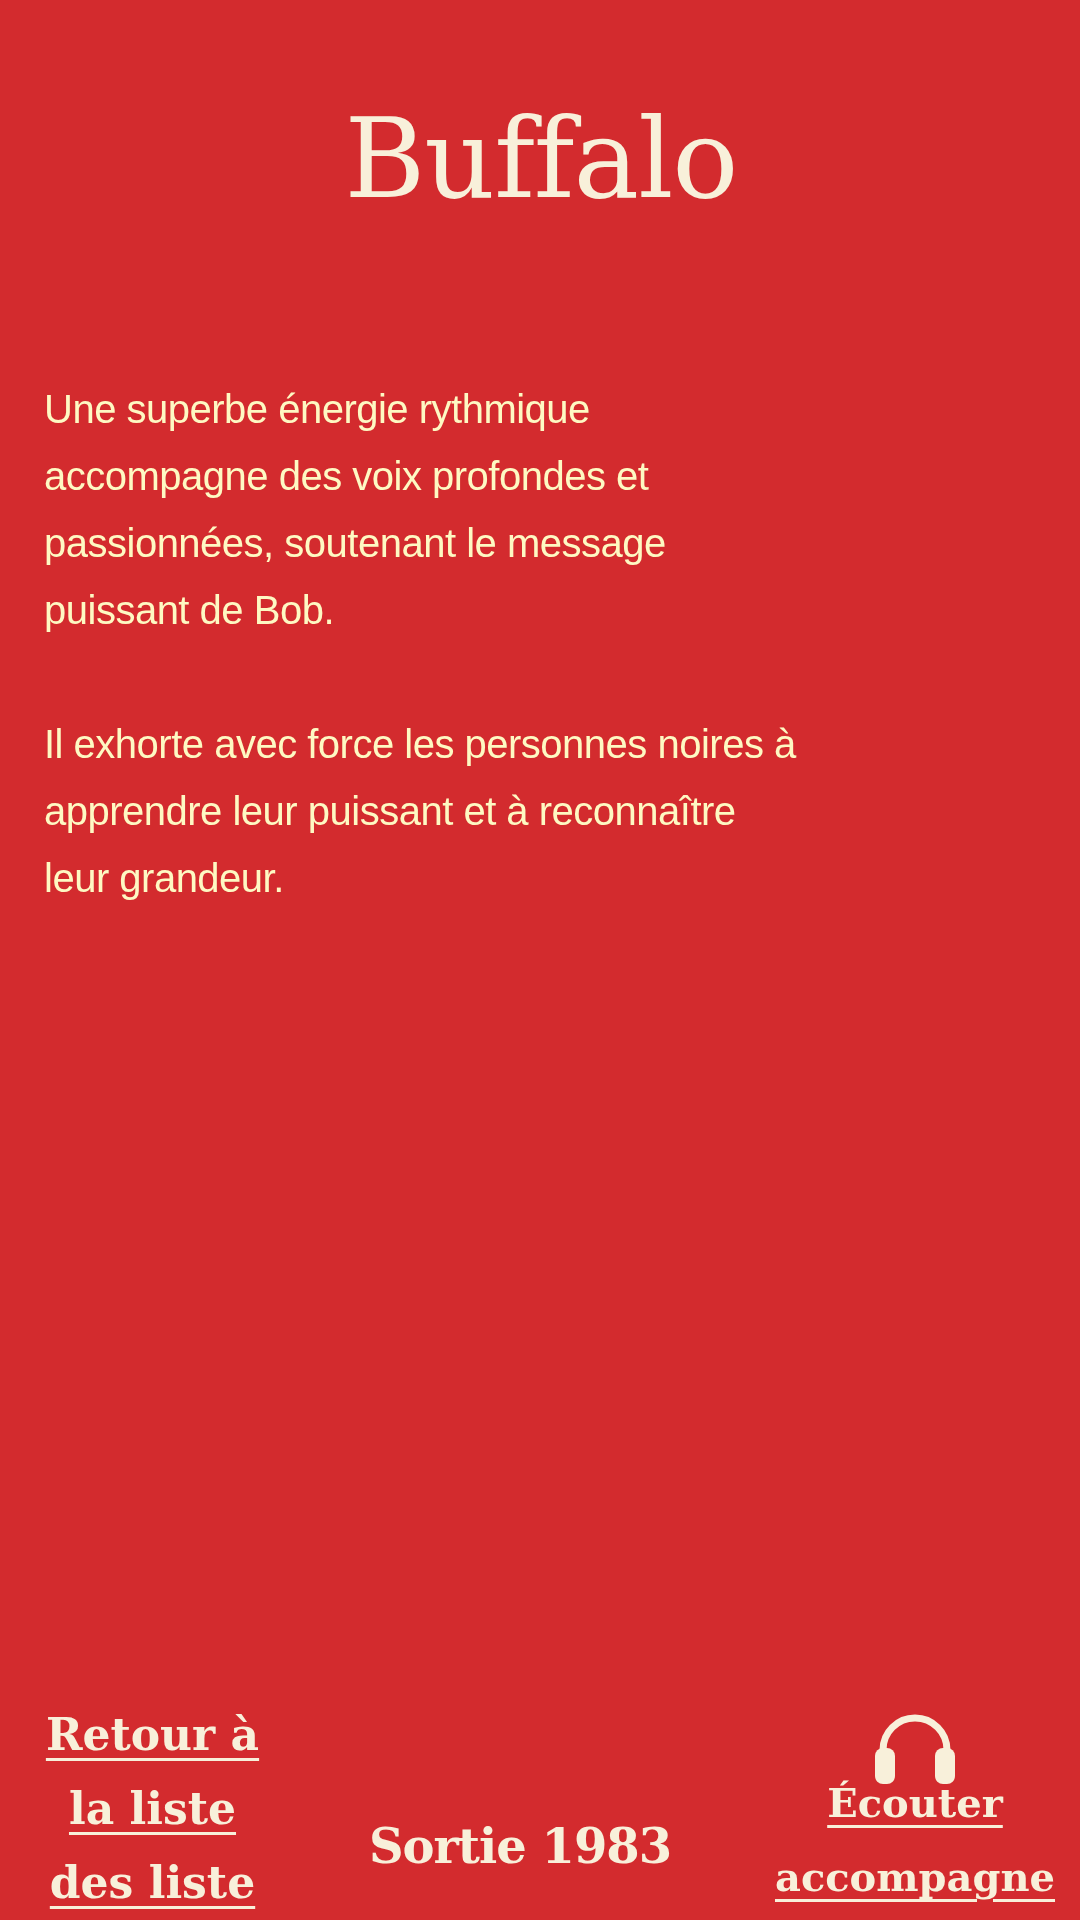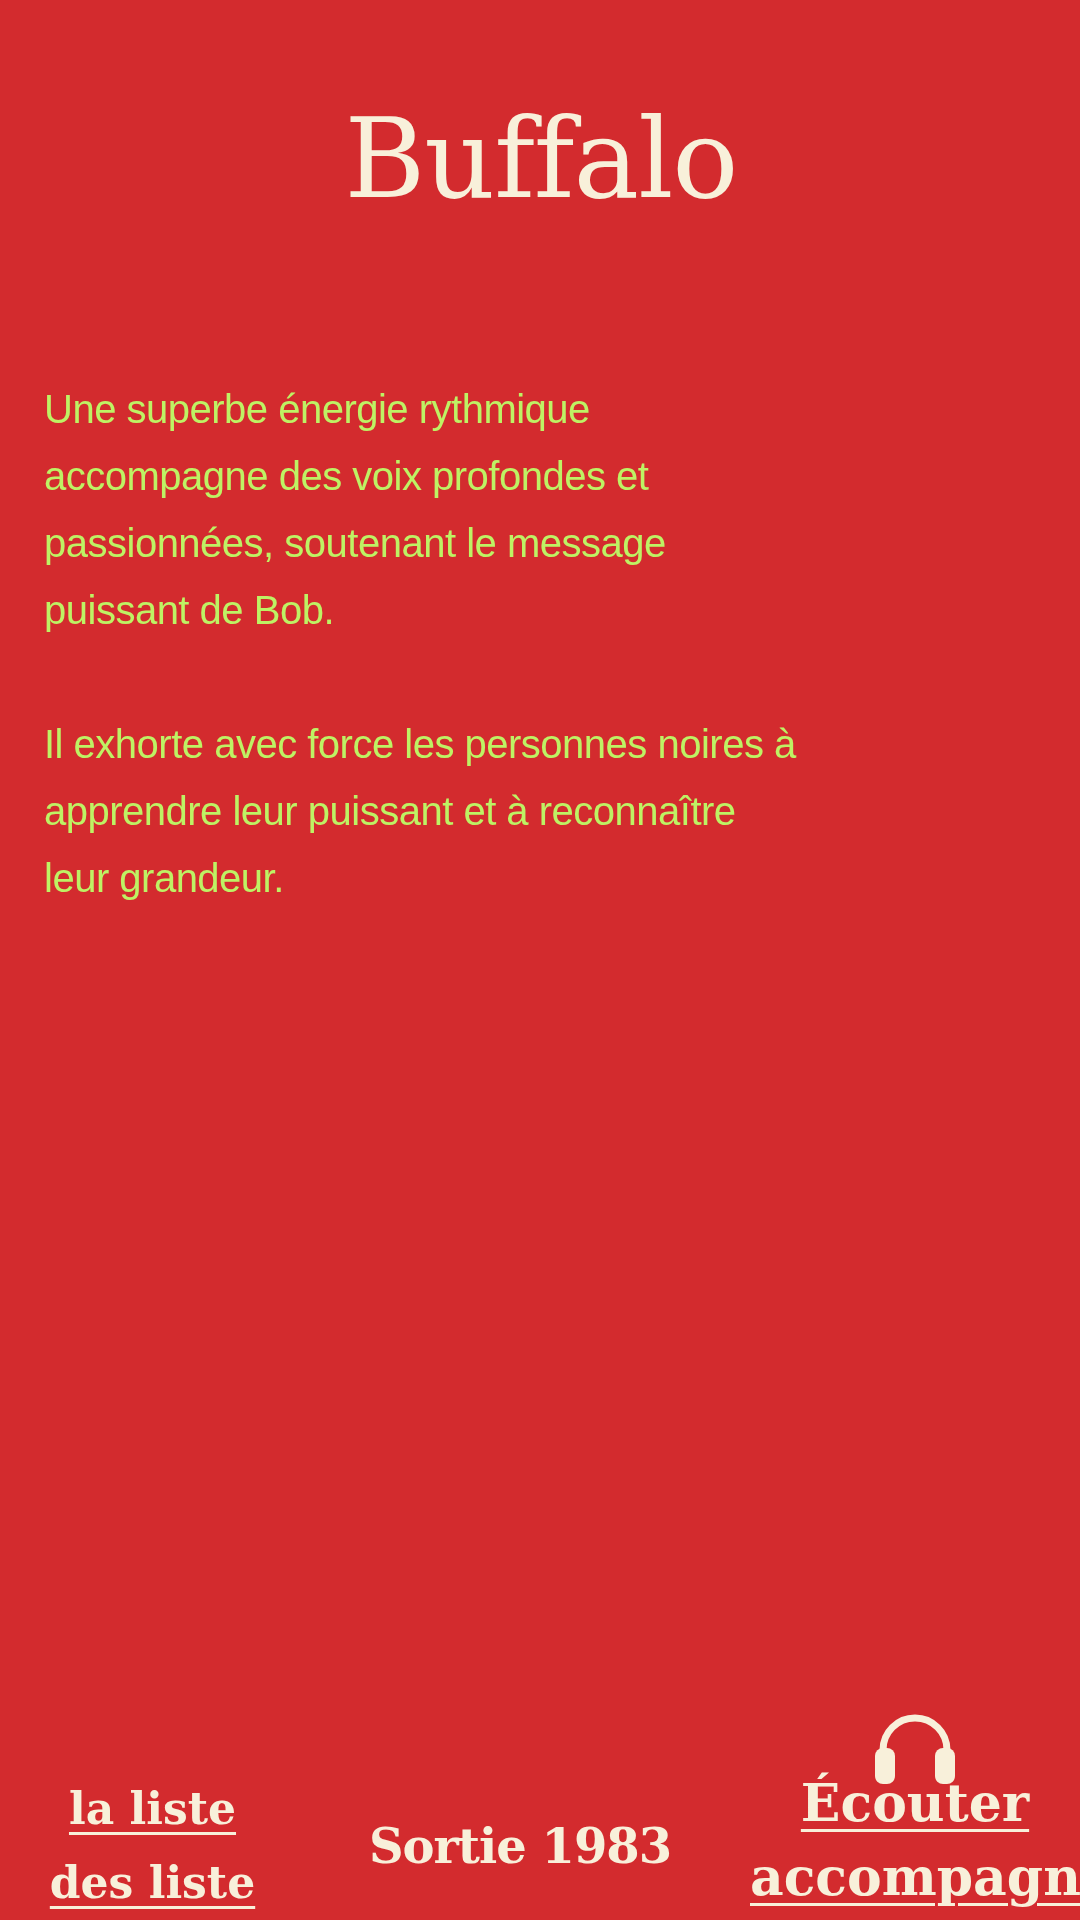--- a/index.html
+++ b/index.html
@@ -27,21 +27,21 @@
       line-height: 110px;
       margin: 16px;
       letter-spacing: -1px;
     }
     .title span { display: block; }
     .body-text {
       position: absolute;
       left: 44px;
       top: 376px;
       width: 760px;
-      color: #bef264;
+      color: #fef9c3;
       font-family: "Liberation Sans", sans-serif;
       font-size: 40px;
       line-height: 67px;
     }
     .body-text p {
       margin: 0 0 67px 0;
       letter-spacing: -0.5px;
     }
     .footer {
       position: absolute;
@@ -93,21 +93,21 @@
       display: block;
       margin: 18px auto 0 auto;
       width: 92px;
       height: 78px;
     }
     .listen-label {
       display: block;
       margin-top: -20px;
       font-family: "DejaVu Serif", serif;
       font-weight: bold;
-      font-size: 52px;
+      font-size: 40px;
       line-height: 74px;
       color: #F8F0DA;
       text-decoration: underline;
       text-decoration-thickness: 3px;
       text-underline-offset: 8px;
     }
   </style>
 </head>
 <body>
 
@@ -115,21 +115,21 @@
   <span>Buffalo</span>
 </h1>
 
 <div class="body-text">
   <p>Une superbe énergie rythmique accompagne des voix profondes et passionnées, soutenant le message puissant de Bob.</p>
   <p>Il exhorte avec force les personnes noires à apprendre leur puissant et à reconnaître leur grandeur.</p>
 </div>
 
 <div class="footer">
   <a class="back-link">
-    <br>
+    <span>Retour à</span><br>
     <span>la liste</span><br>
     <span>des liste</span>
   </a>
 
   <div class="release">Sortie 1983</div>
 
   <a class="listen-link">
     <svg class="headphones" viewBox="0 0 92 78">
       <path d="M14 52 V42 A32 32 0 0 1 78 42 V52" fill="none" stroke="#F8F0DA" stroke-width="7" stroke-linecap="round"></path>
       <rect x="6" y="40" width="20" height="36" rx="8" fill="#F8F0DA"></rect>

